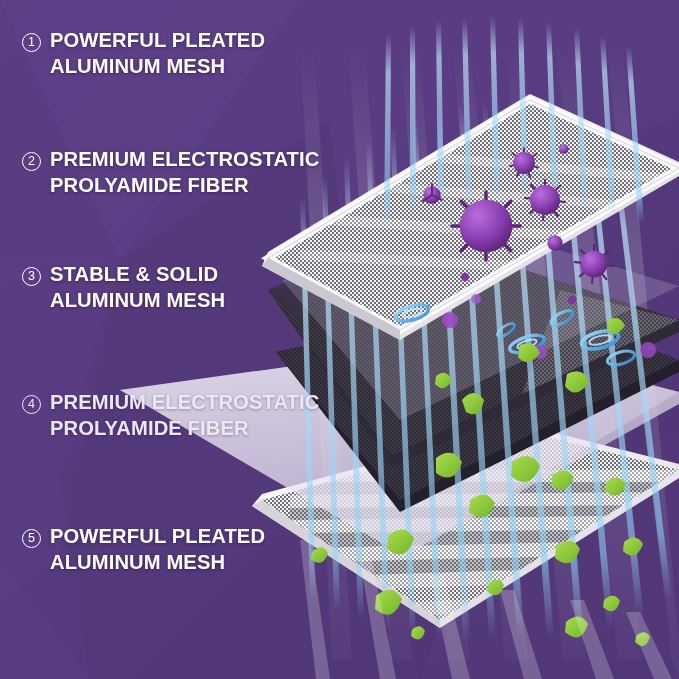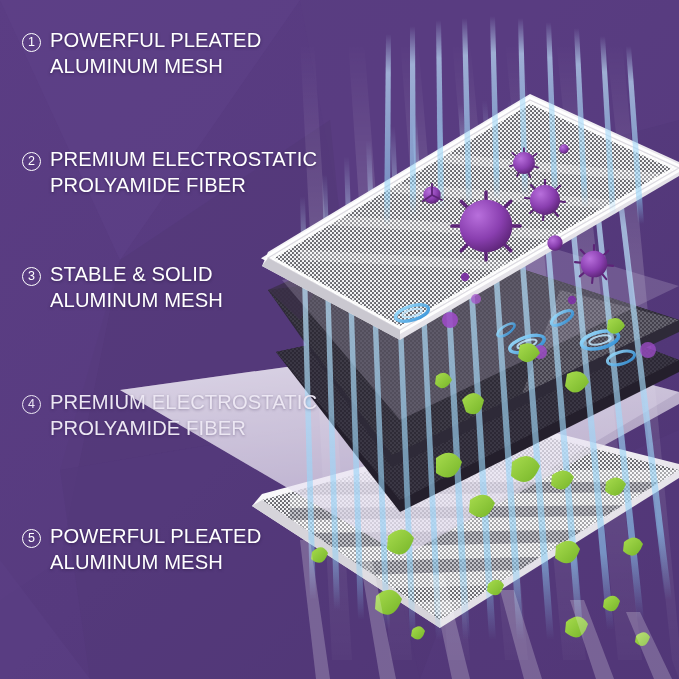--- a/index.html
+++ b/index.html
@@ -26,21 +26,21 @@
     color:#ffffff;
     font-size:12.5px;line-height:16px;text-align:center;
     font-weight:400;
     margin-top:5px;
     box-sizing:border-box;
   }
   .ltext{
     color:#ffffff;
     font-size:20.2px;
     line-height:25.5px;
-    font-weight:normal;
+    font-weight:bold;
     letter-spacing:0.1px;
     white-space:pre-line;
     text-shadow:0 1px 3px rgba(35,18,60,.55);
   }
   .dim .ltext{color:#ece7f3;text-shadow:0 1px 3px rgba(35,18,60,.35);}
   .dim .num{border-color:#ece7f3;color:#ece7f3;}
 
   .it1{top:28px;}
   .it2{top:147px;}
   .it3{top:262px;}

